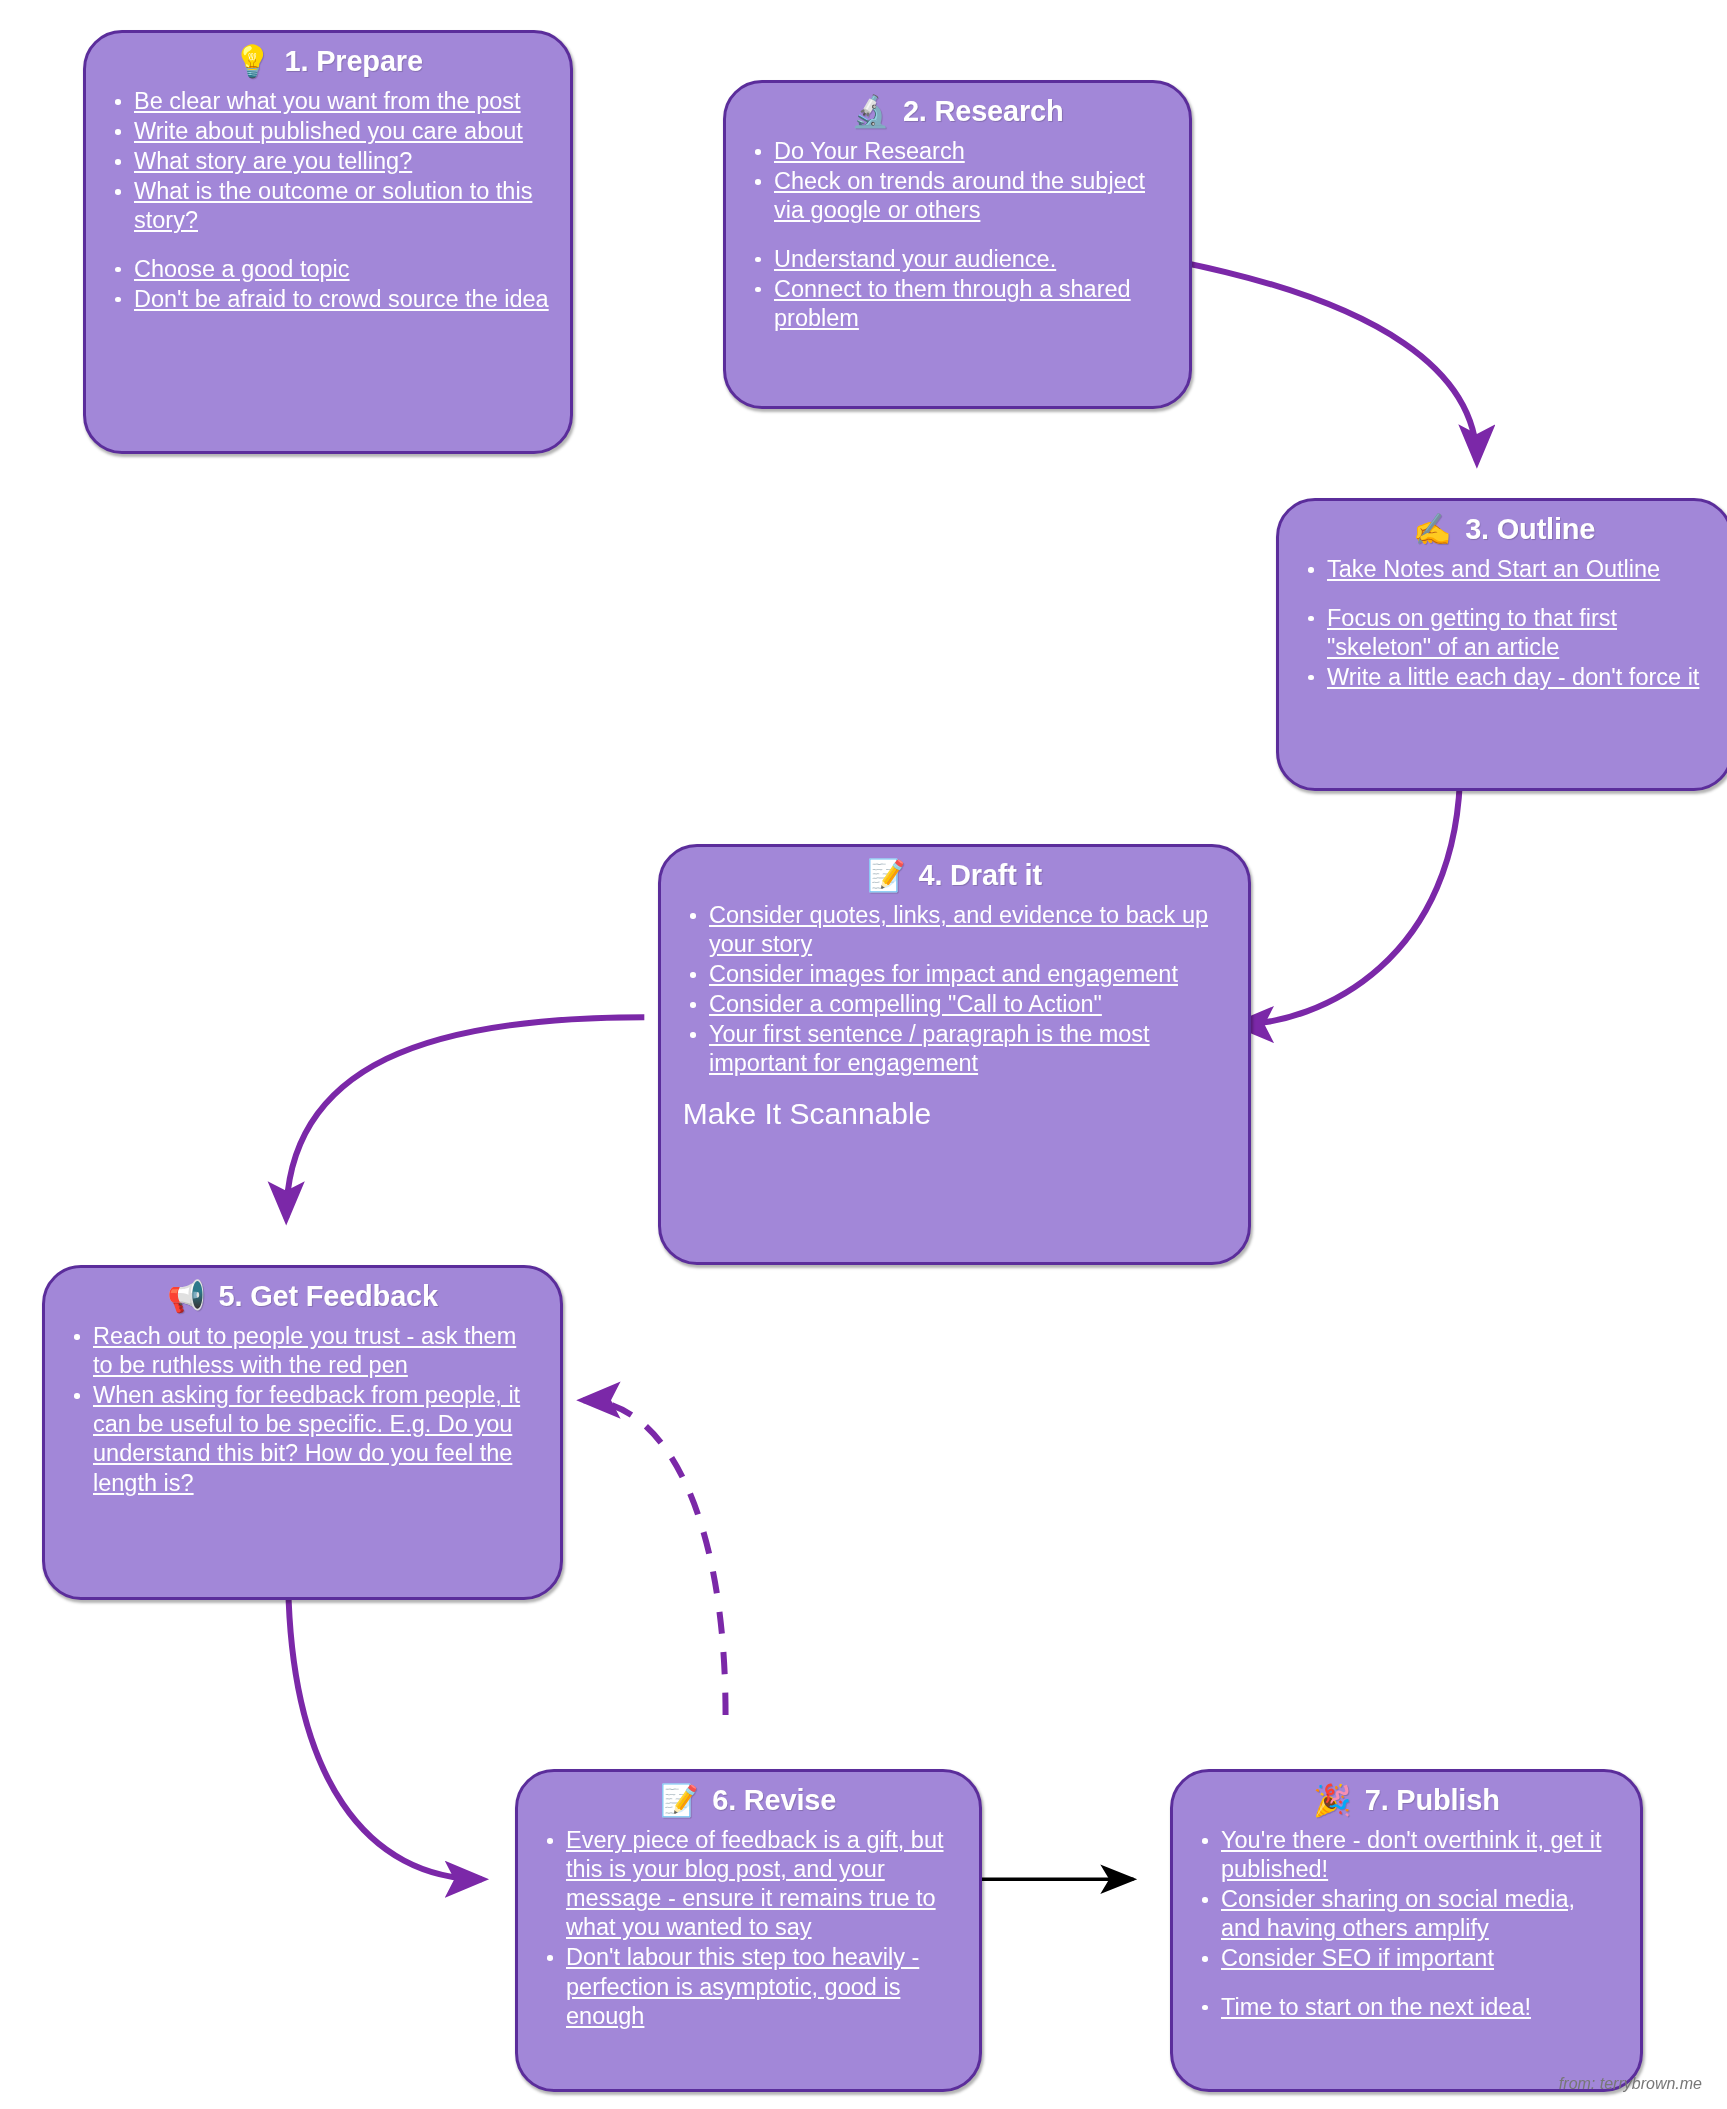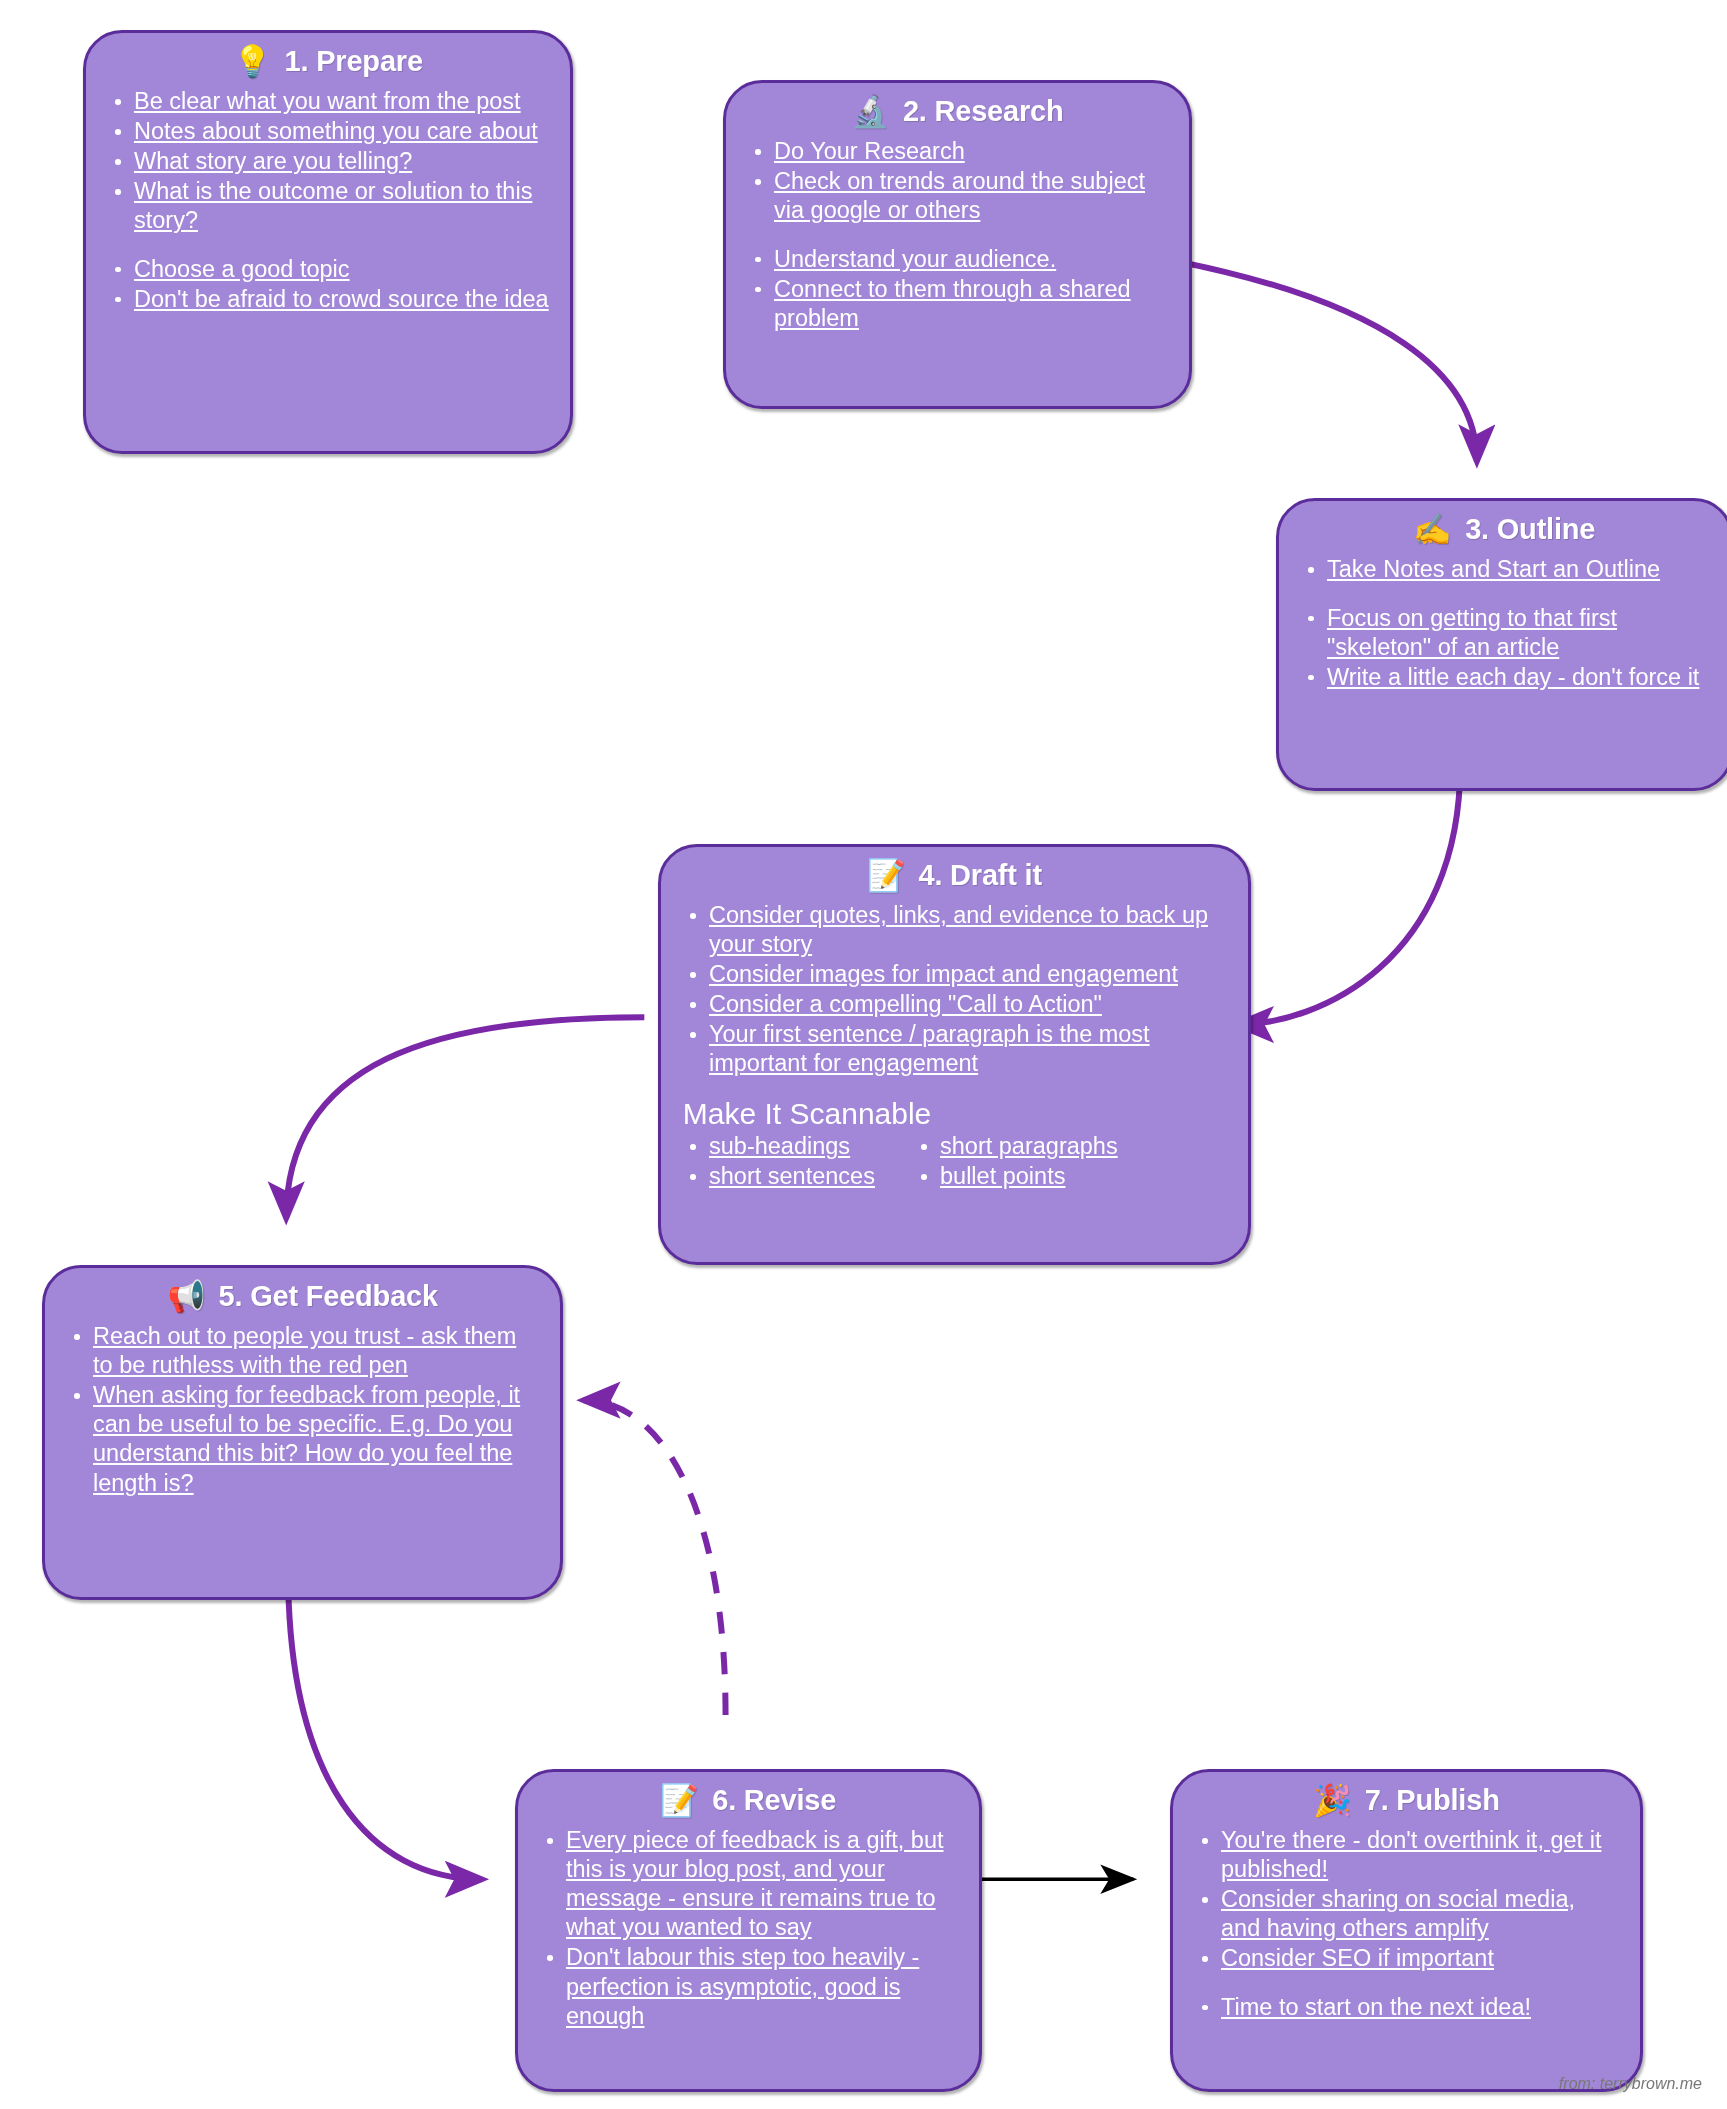--- a/index.html
+++ b/index.html
@@ -150,21 +150,21 @@
     <path d="M 1040 2036 L 1228 2036" fill="none" stroke="#000000" stroke-width="4" marker-end="url(#ahBlack)"></path>
   </svg>
 
   <div class="node" id="node-1" style="left: 83px; top: 30px; width: 490px; height: auto; min-height: 424px;">
     <div class="node-title">
       <span class="emoji">💡</span>
       <span class="ttext">1. Prepare</span>
     </div>
     <ul class="bullets">
       <li>Be clear what you want from the post</li>
-      <li>Notes about something you care about</li>
+      <li>Write about published you care about</li>
       <li>What story are you telling?</li>
       <li>What is the outcome or solution to this story?</li>
       <li class="spacer"></li>
       <li>Choose a good topic</li>
       <li>Don't be afraid to crowd source the idea</li>
     </ul>
   </div>
 
   <div class="node" id="node-2" style="left: 723px; top: 80px; width: 469px; height: auto; min-height: 329px;">
     <div class="node-title">
@@ -198,30 +198,20 @@
       <span class="emoji">📝</span>
       <span class="ttext">4. Draft it</span>
     </div>
     <ul class="bullets">
       <li>Consider quotes, links, and evidence to back up your story</li>
       <li>Consider images for impact and engagement</li>
       <li>Consider a compelling "Call to Action"</li>
       <li>Your first sentence / paragraph is the most important for engagement</li>
     </ul>
     <div class="plain-line" style="margin-top:16.6px;">Make It Scannable</div>
-    <div class="two-col">
-      <ul class="bullets">
-        <li>sub-headings</li>
-        <li>short sentences</li>
-      </ul>
-      <ul class="bullets">
-        <li>short paragraphs</li>
-        <li>bullet points</li>
-      </ul>
-    </div>
   </div>
 
   <div class="node" id="node-5" style="left: 42px; top: 1265px; width: 521px; height: auto; min-height: 335px;">
     <div class="node-title">
       <span class="emoji">📢</span>
       <span class="ttext">5. Get Feedback</span>
     </div>
     <ul class="bullets">
       <li>Reach out to people you trust - ask them to be ruthless with the red pen</li>
       <li>When asking for feedback from people, it can be useful to be specific. E.g. Do you understand this bit? How do you feel the length is?</li>

